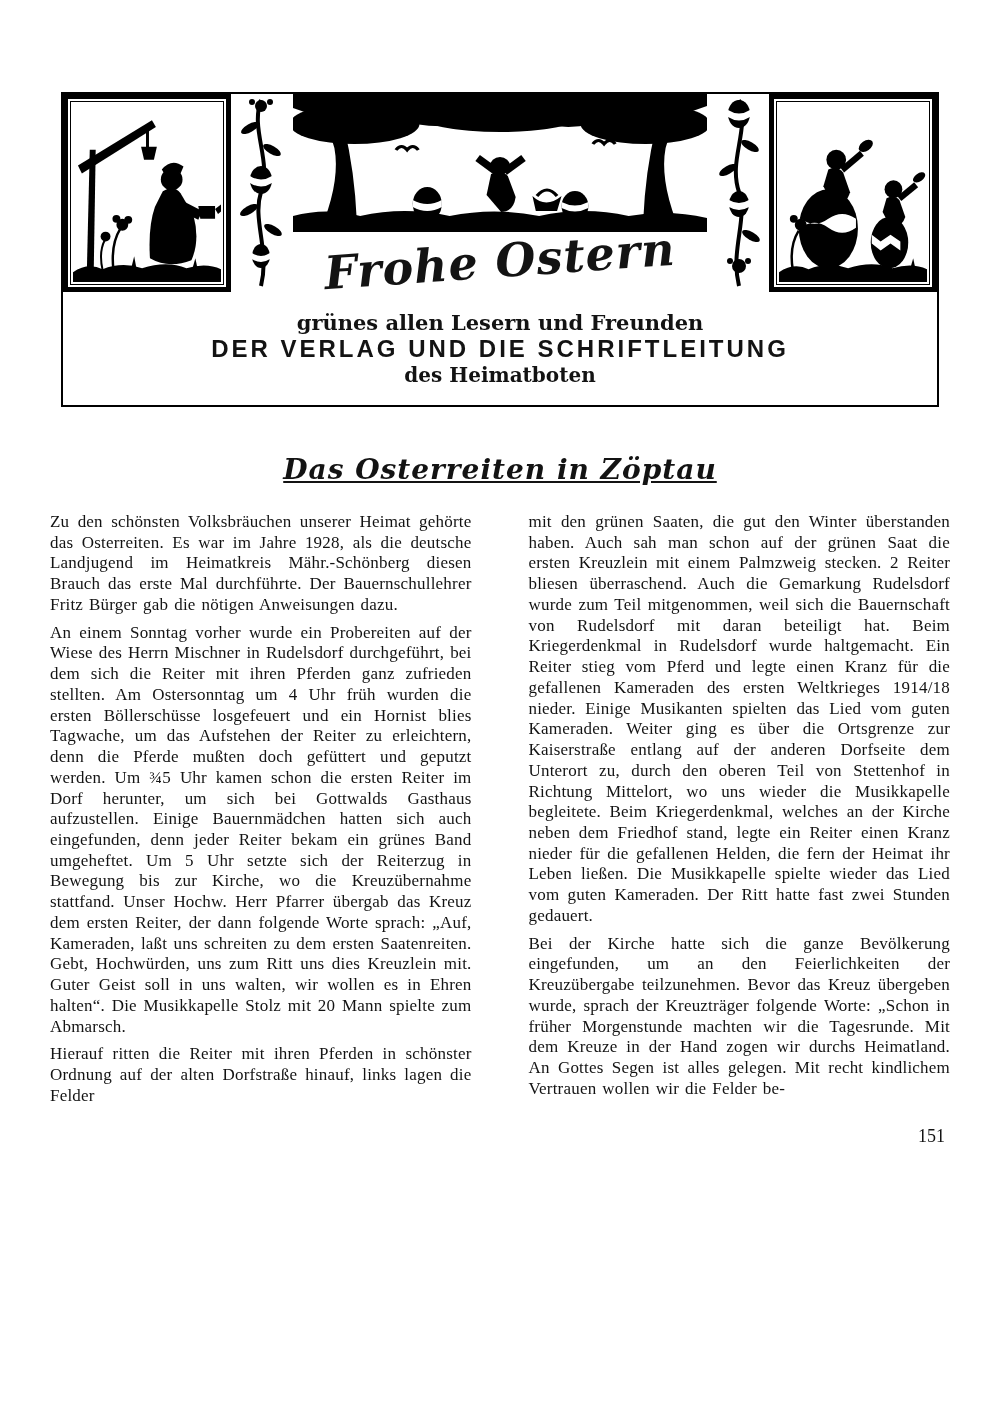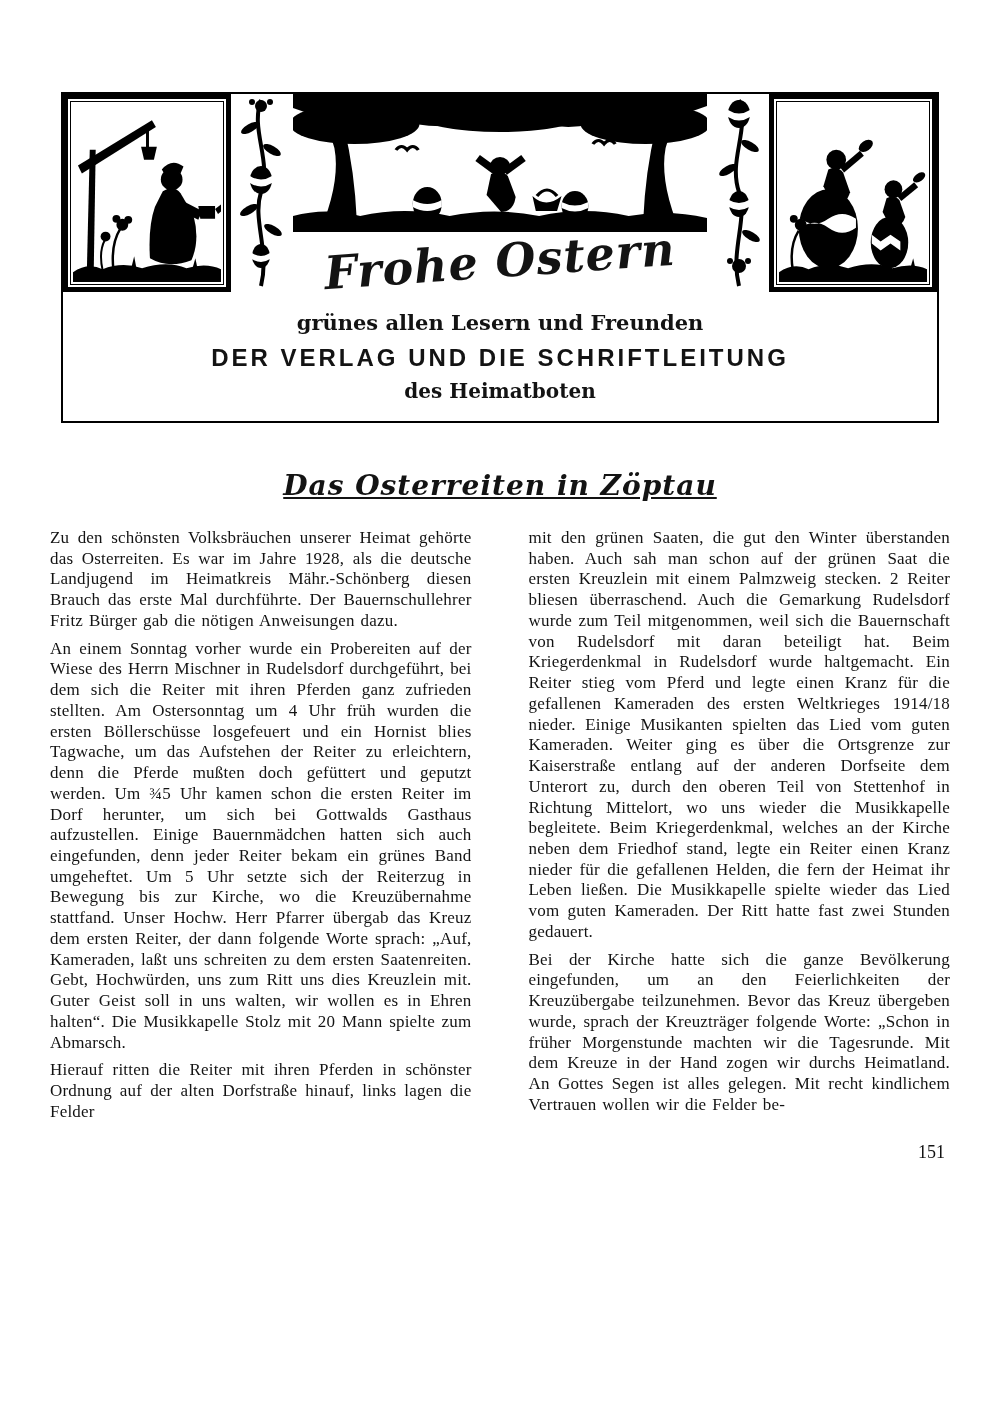--- a/index.html
+++ b/index.html
@@ -25,22 +25,22 @@
   .strip { width:60px; height:198px; box-sizing:border-box; padding:4px 2px; flex:0 0 auto; }
   .strip svg { display:block; width:100%; height:100%; }
   .center-art { flex:1 1 auto; display:flex; flex-direction:column; align-items:center; padding:0 2px; min-width:0; }
   .scene { width:100%; height:138px; display:block; }
   .script {
     font-family:"DejaVu Serif", serif; font-style:italic; font-weight:bold;
     font-size:46px; line-height:1; transform:rotate(-4deg);
     margin-top:6px; letter-spacing:1px; white-space:nowrap;
   }
   .greet1 { text-align:center; font-weight:bold; font-size:21px; margin-top:18px; font-family:"DejaVu Serif", serif; }
-  .greet2 { text-align:center; font-weight:bold; font-size:24px; letter-spacing:3px; margin-top:9px; font-family:"Liberation Sans", sans-serif; }
-  .greet3 { text-align:center; font-weight:bold; font-size:20px; margin-top:7px; font-family:"DejaVu Serif", serif; }
+  .greet2 { text-align:center; font-weight:bold; font-size:24px; letter-spacing:3px; font-family:"Liberation Sans", sans-serif; }
+  .greet3 { text-align:center; font-weight:bold; font-size:20px; margin-top:0; font-family:"DejaVu Serif", serif; }
   
   .title {
     text-align:center; font-style:italic; font-weight:bold; font-size:28px;
     margin:46px 0 26px; font-family:"DejaVu Serif", serif; letter-spacing:1px;text-decoration:underline;
   }
   .columns { display:flex; gap:57px; padding:0 50px; }
   .col { flex:1 1 0; text-align:justify; font-size:17px; line-height:1.22; word-spacing:1.5px; letter-spacing:0.2px; hyphens:auto; }
   .col p { margin:0 0 7px; }
   .pagenum { text-align:right; padding-right:55px; font-size:18px; margin-top:12px; }
   svg .ink { fill:#000; }

